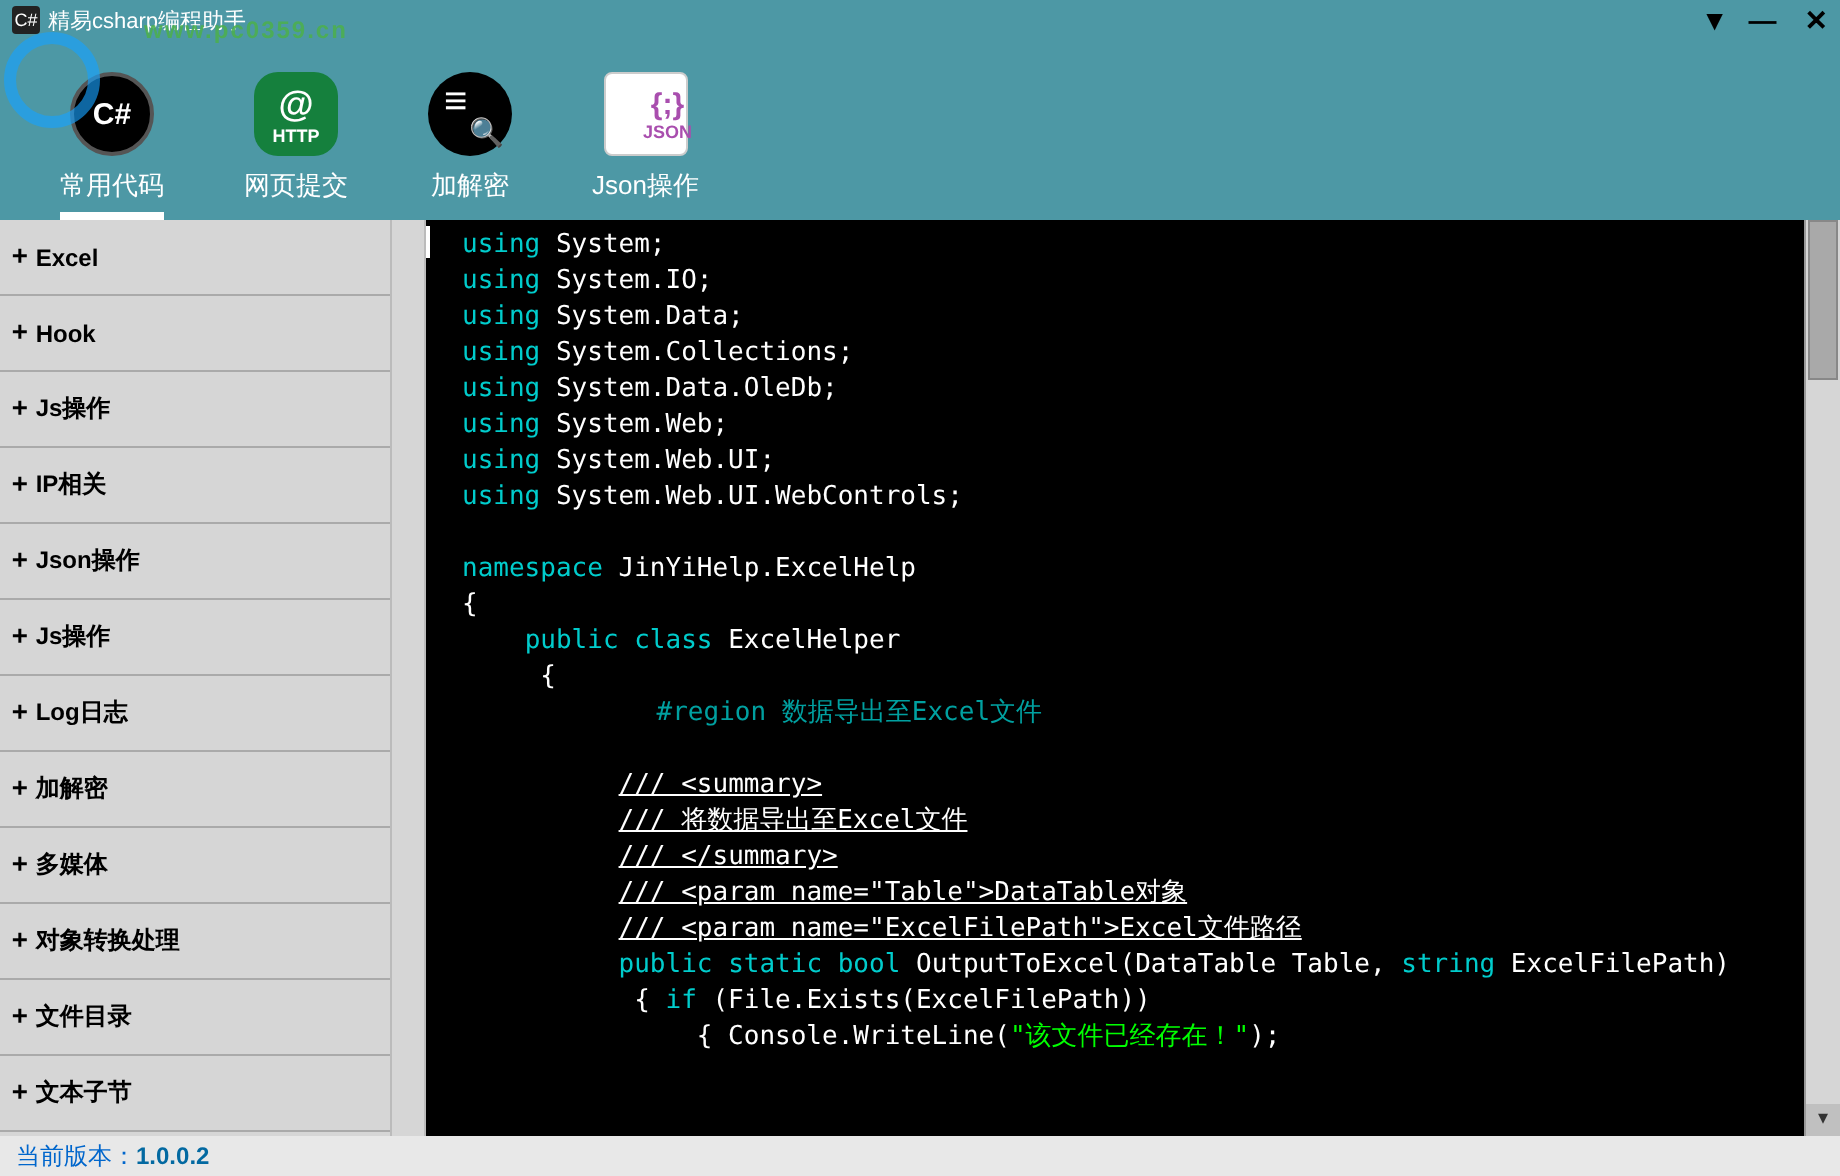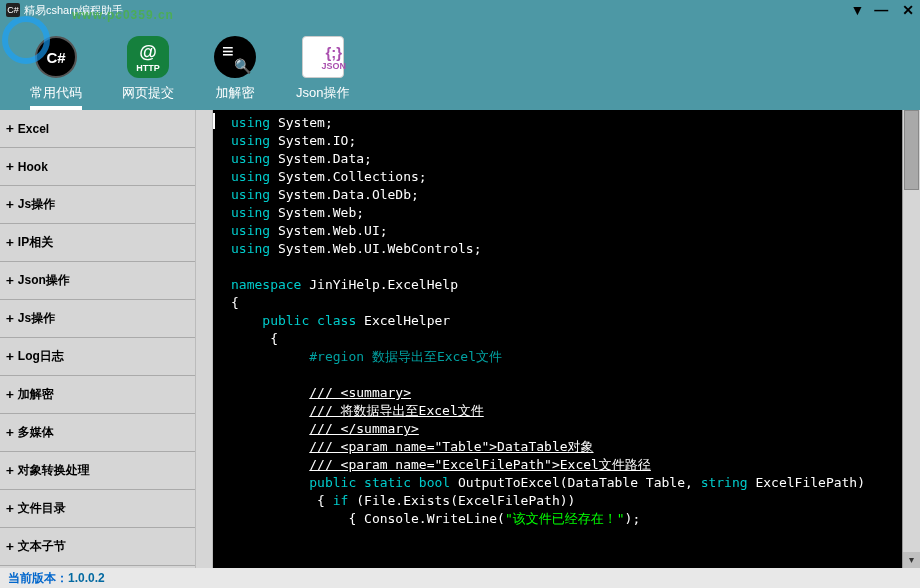--- a/index.html
+++ b/index.html
@@ -31,33 +31,33 @@
 .main { display: flex; height: 458px; background: #d6d6d6; }
 
 .sidebar { width: 195px; background: #d6d6d6; overflow-y: auto; }
 .side-item { height: 38px; background: #d6d6d6; border-bottom: 1px solid #aaa; display: flex; align-items: center; padding-left: 6px; font-size: 12px; font-weight: bold; cursor: pointer; }
 .side-item .plus { font-family: monospace; margin-right: 4px; font-size: 13px; }
 .scroll-gap { width: 18px; background:#d6d6d6; border-left:1px solid #bbb; border-right:1px solid #bbb;}
 
 .editor { flex: 1; background: #000; overflow: hidden; position: relative; padding-left: 10px; }
 .editor pre { font-family: "NSimSun", "SimSun", Consolas, monospace; font-size: 13px; line-height: 18px; padding: 4px 8px; white-space: pre; color: #fff; }
 .kw { color: #00cccc; }
-.reg { color: #00a0a0; }
+.reg { color: #00a0a0; margin-left: 19px; }
 .cm { color: #ffffff; text-decoration: underline; }
 .str { color: #00ff00; }
 .id { color: #ffffff; }
 .line-cursor { position:absolute; left:0; top:3px; width:2px; height:16px; background:#fff;}
 
 .vscroll { width: 18px; background: #d6d6d6; position: relative; border-left:1px solid #999;}
 .vscroll .thumb { position: absolute; top: 0; left: 1px; right: 1px; height: 80px; background: #a9a9a9; border: 1px solid #888; }
 .vscroll .arrow { position:absolute; left:0; right:0; height:16px; background:#c0c0c0; text-align:center; font-size:10px; line-height:16px; color:#333;}
 .vscroll .arrow.dn { bottom:0;}
 
 .status { height: 20px; background: #e8e8e8; display: flex; align-items: center; padding-left: 8px; font-size: 12px; }
-.status .lbl { color: #0066cc; font-weight: bold; }
+.status .lbl { color: #0066cc; font-weight: normal; }
 .status .ver { color: #0369a1; font-weight: bold; }
 </style>
 </head>
 <body>
 
 <div class="titlebar">
   <div class="tb-icon">C#</div>
   <span>精易csharp编程助手</span>
   <div class="tb-right">
     <span class="winbtn" style="letter-spacing:-4px;">▼</span>

